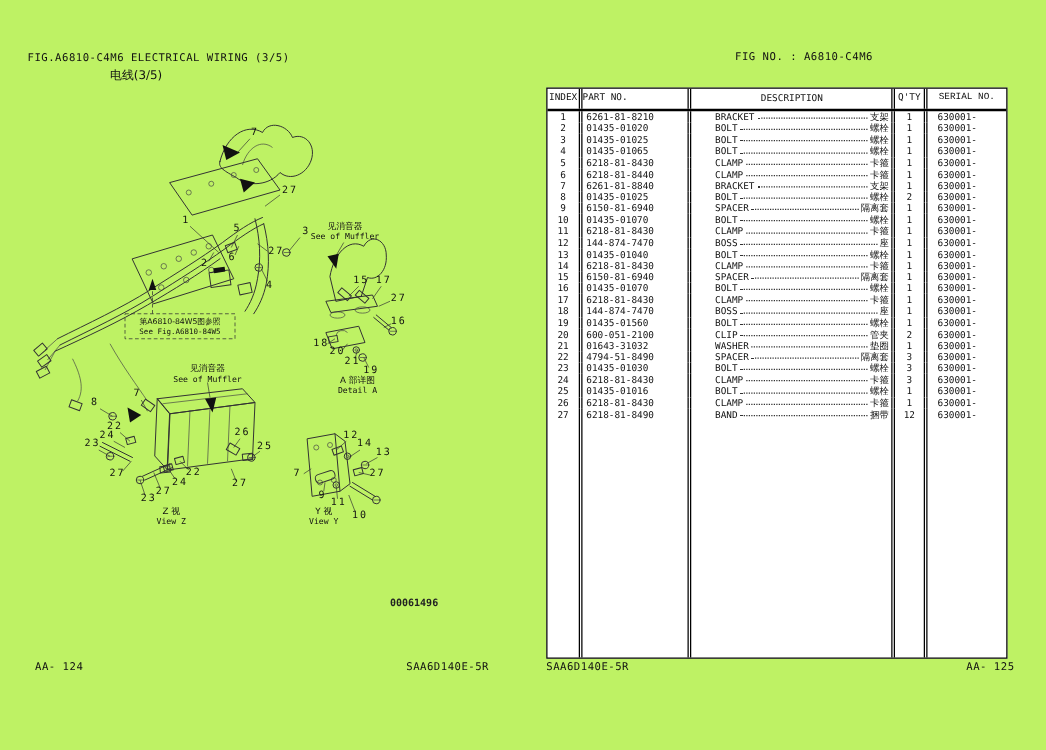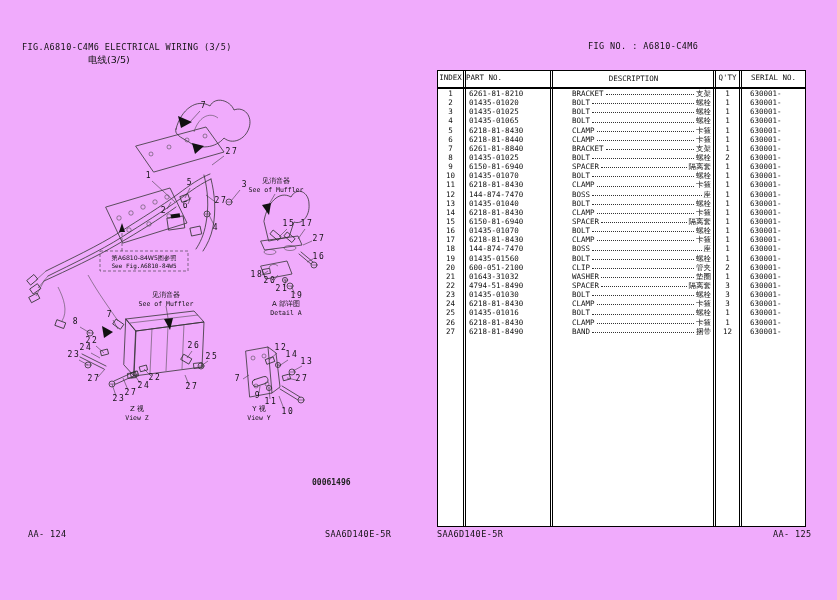--- a/index.html
+++ b/index.html
@@ -1,17 +1,17 @@
 <!DOCTYPE html>
 <html><head>
 <meta charset="utf-8">
 <style>
   html,body{margin:0;padding:0;background:#e8e8e8;}
   #page{
-    position:relative;width:837px;height:600px;background:#f0abfc;
+    position:relative;width:837px;height:600px;background:#bef264;
     font-family:"DejaVu Sans Mono","Liberation Mono",monospace;color:#111;
     overflow:hidden;margin:0 auto;box-shadow:0 0 0 1px #d5d5d5;
   }
   .abs{position:absolute;}
   .title-en{left:22px;top:42px;font-size:8.5px;letter-spacing:.4px;}
   .title-zh{left:88px;top:54px;font-size:9.5px;font-family:"DejaVu Sans",sans-serif;}
   .figno{left:588px;top:41px;font-size:8.5px;letter-spacing:.4px;}
   .drawno{left:312px;top:478px;font-size:8px;color:#222;font-weight:bold;}
   .footer-txt{top:529px;font-size:8.5px;letter-spacing:.4px;}
   .f-lpage{left:28px;} .f-lmodel{left:325px;} .f-rmodel{left:437px;} .f-rpage{left:773px;}
@@ -284,21 +284,21 @@
   <div class="abs drawno">00061496</div>
 
   <div id="parts-table" class="abs">
     <div class="thead">
       <div class="cell col-index">INDEX</div>
       <div class="cell col-part" style="text-align:left;padding-left:0;">PART NO.</div>
       <div class="cell col-desc" style="justify-content:flex-start;">
           <span style="margin:auto;">DESCRIPTION</span>
         </div>
       <div class="cell col-qty">Q'TY</div>
-      <div class="cell col-serial" style="text-align:center;padding-left:0;">SERIAL NO.</div>
+      <div class="cell col-serial" style="text-align:center;padding-left:0;font-family:Liberation Mono, monospace;">SERIAL NO.</div>
     </div>
     <div class="tbody-wrap">
       <div>
           <div class="trow">
             <div class="cell col-index">1</div>
             <div class="cell col-part">6261-81-8210</div>
             <div class="cell col-desc">
               <span class="den">BRACKET</span>
               <span class="dlead"></span>
               <span class="dzh">支架</span>

